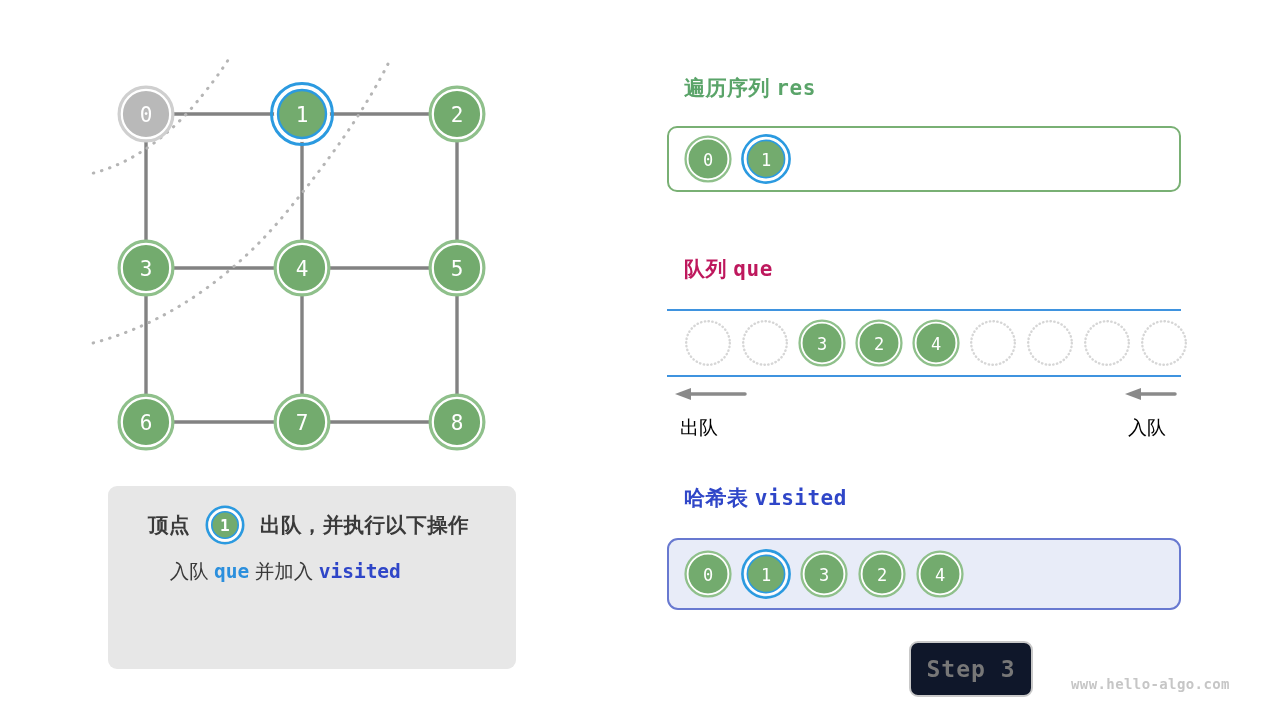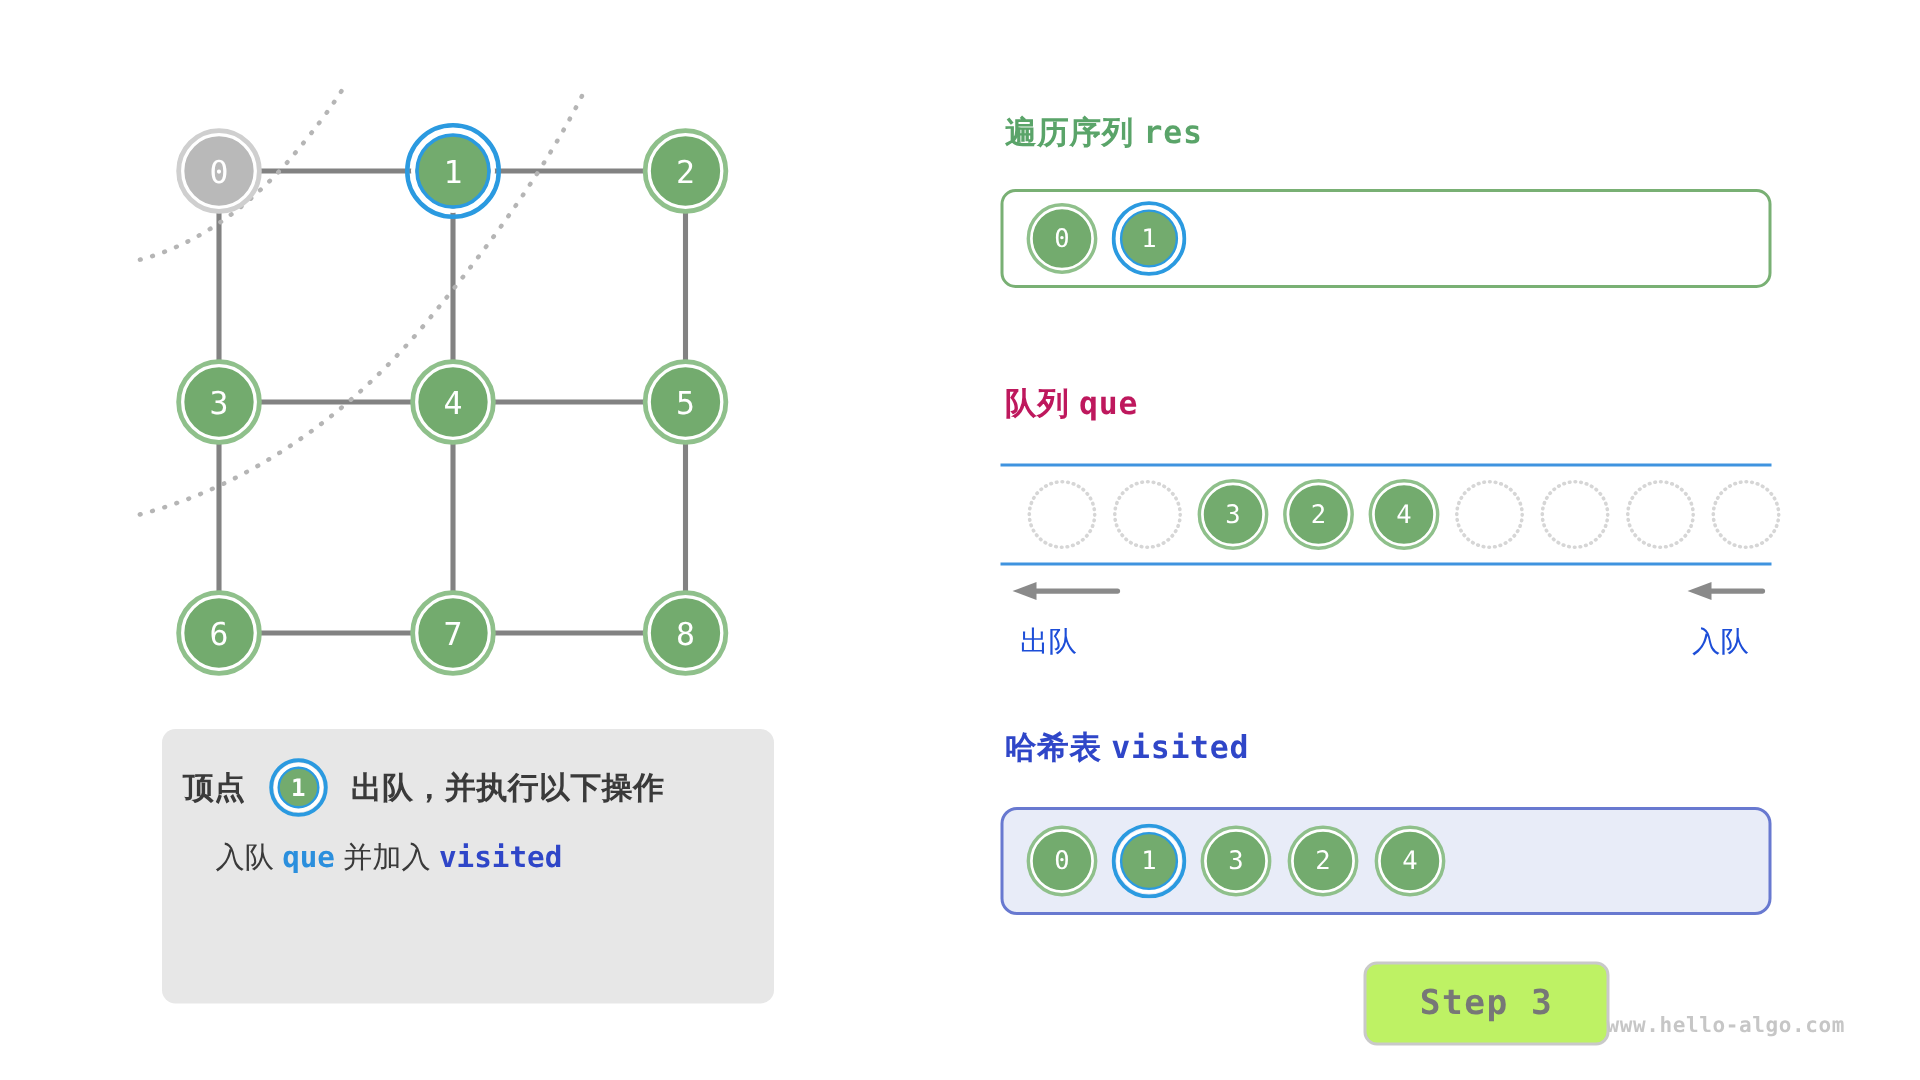--- a/index.html
+++ b/index.html
@@ -37,21 +37,21 @@
   
   #caption-box {
     position: absolute;
     left: 108px;
     top: 486px;
     width: 408px;
     height: 183px;
     background: #e7e7e7;
     border-radius: 9px;
     box-sizing: border-box;
-    padding: 19px 22px 0 14px;
+    padding: 19px 22px 0 40px;
   }
   #caption-head {
     display: flex;
     align-items: center;
     font-size: 20.5px;
     font-weight: bold;
     color: #3a3a3a;
     letter-spacing: 0.4px;
     height: 40px;
   }
@@ -68,20 +68,21 @@
   .mono-que  { font-family: "DejaVu Sans Mono","Liberation Mono",monospace; font-weight: bold; color: #2b8fdd; }
   .mono-vis  { font-family: "DejaVu Sans Mono","Liberation Mono",monospace; font-weight: bold; color: #2f46c8; }
 
   
   .panel-title {
     position: absolute;
     font-size: 21px;
     font-weight: bold;
     white-space: pre;
     letter-spacing: 0.5px;
+    margin-left: 14px;
   }
   .title-mono {
     font-family: "DejaVu Sans Mono","Liberation Mono",monospace;
     font-weight: bold;
   }
   #res-title     { left: 670px; top: 74px;  color: #5aa469; }
   #que-title     { left: 670px; top: 255px; color: #be185d; }
   #visited-title { left: 670px; top: 484px; color: #2f46c8; }
 
   #res-box {
@@ -123,32 +124,32 @@
 
   #queue-arrows {
     position: absolute;
     left: 667px; top: 384px;
     width: 514px; height: 20px;
   }
   .q-label {
     position: absolute;
     top: 415px;
     font-size: 19px;
-    color: #1d4ed8;
+    color: #000000;
     white-space: pre;
   }
   #label-dequeue { left: 680px; }
   #label-enqueue { left: 1128px; }
 
   
   #step-badge {
     position: absolute;
     left: 909px; top: 641px;
-    width: 164px; height: 56px;
-    background: #bef264;
+    width: 124px; height: 56px;
+    background: #0f172a;
     border: 2px solid #c9c9c9;
     border-radius: 9px;
     display: flex;
     align-items: center;
     justify-content: center;
     font-family: "DejaVu Sans Mono","Liberation Mono",monospace;
     font-size: 23px;
     font-weight: bold;
     color: #777777;
     letter-spacing: 1px;

